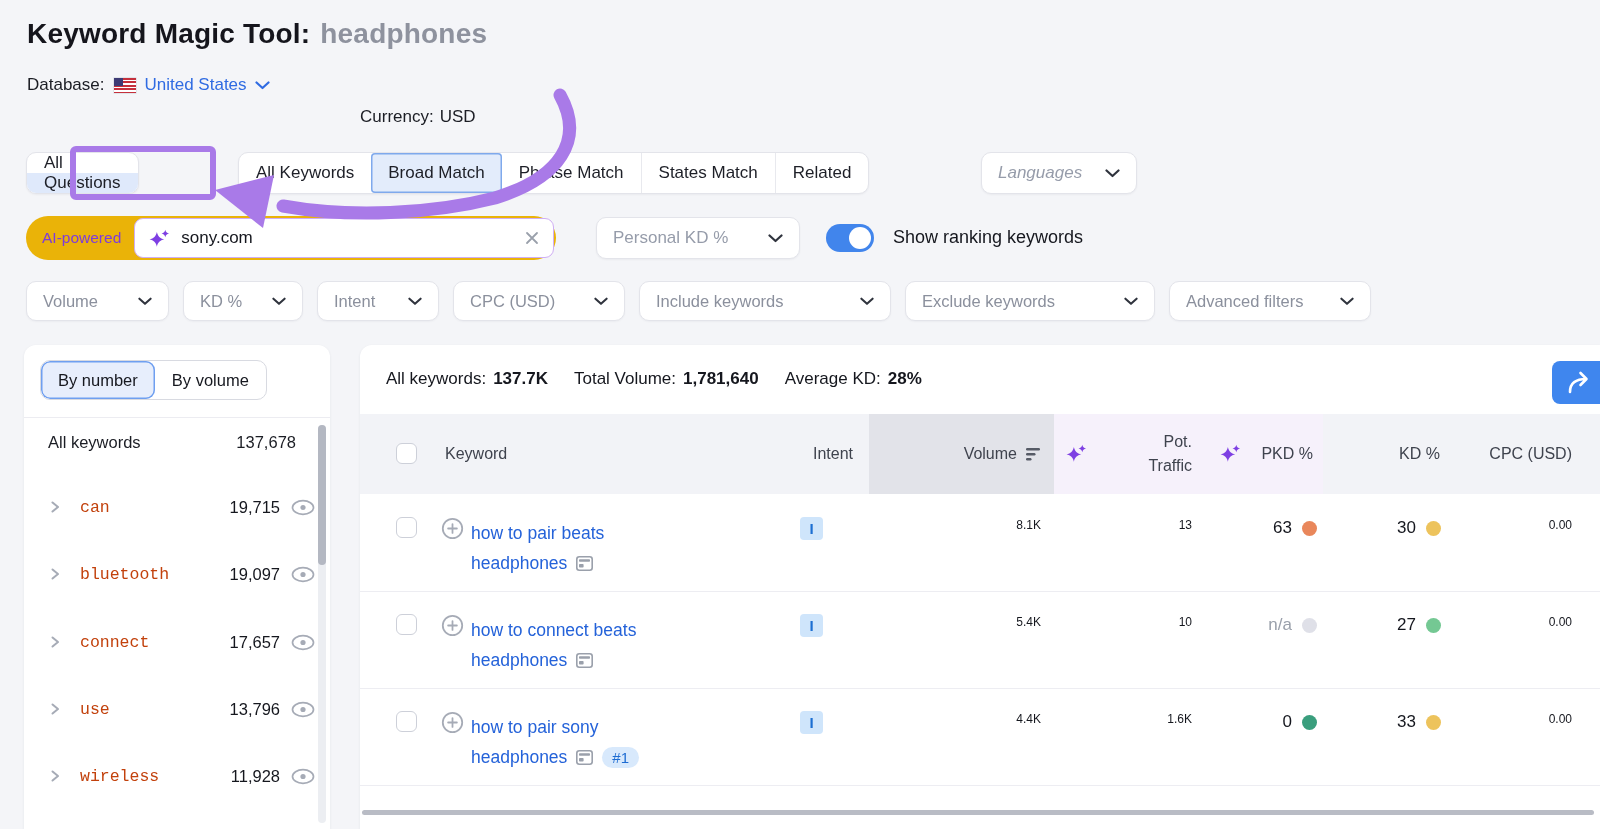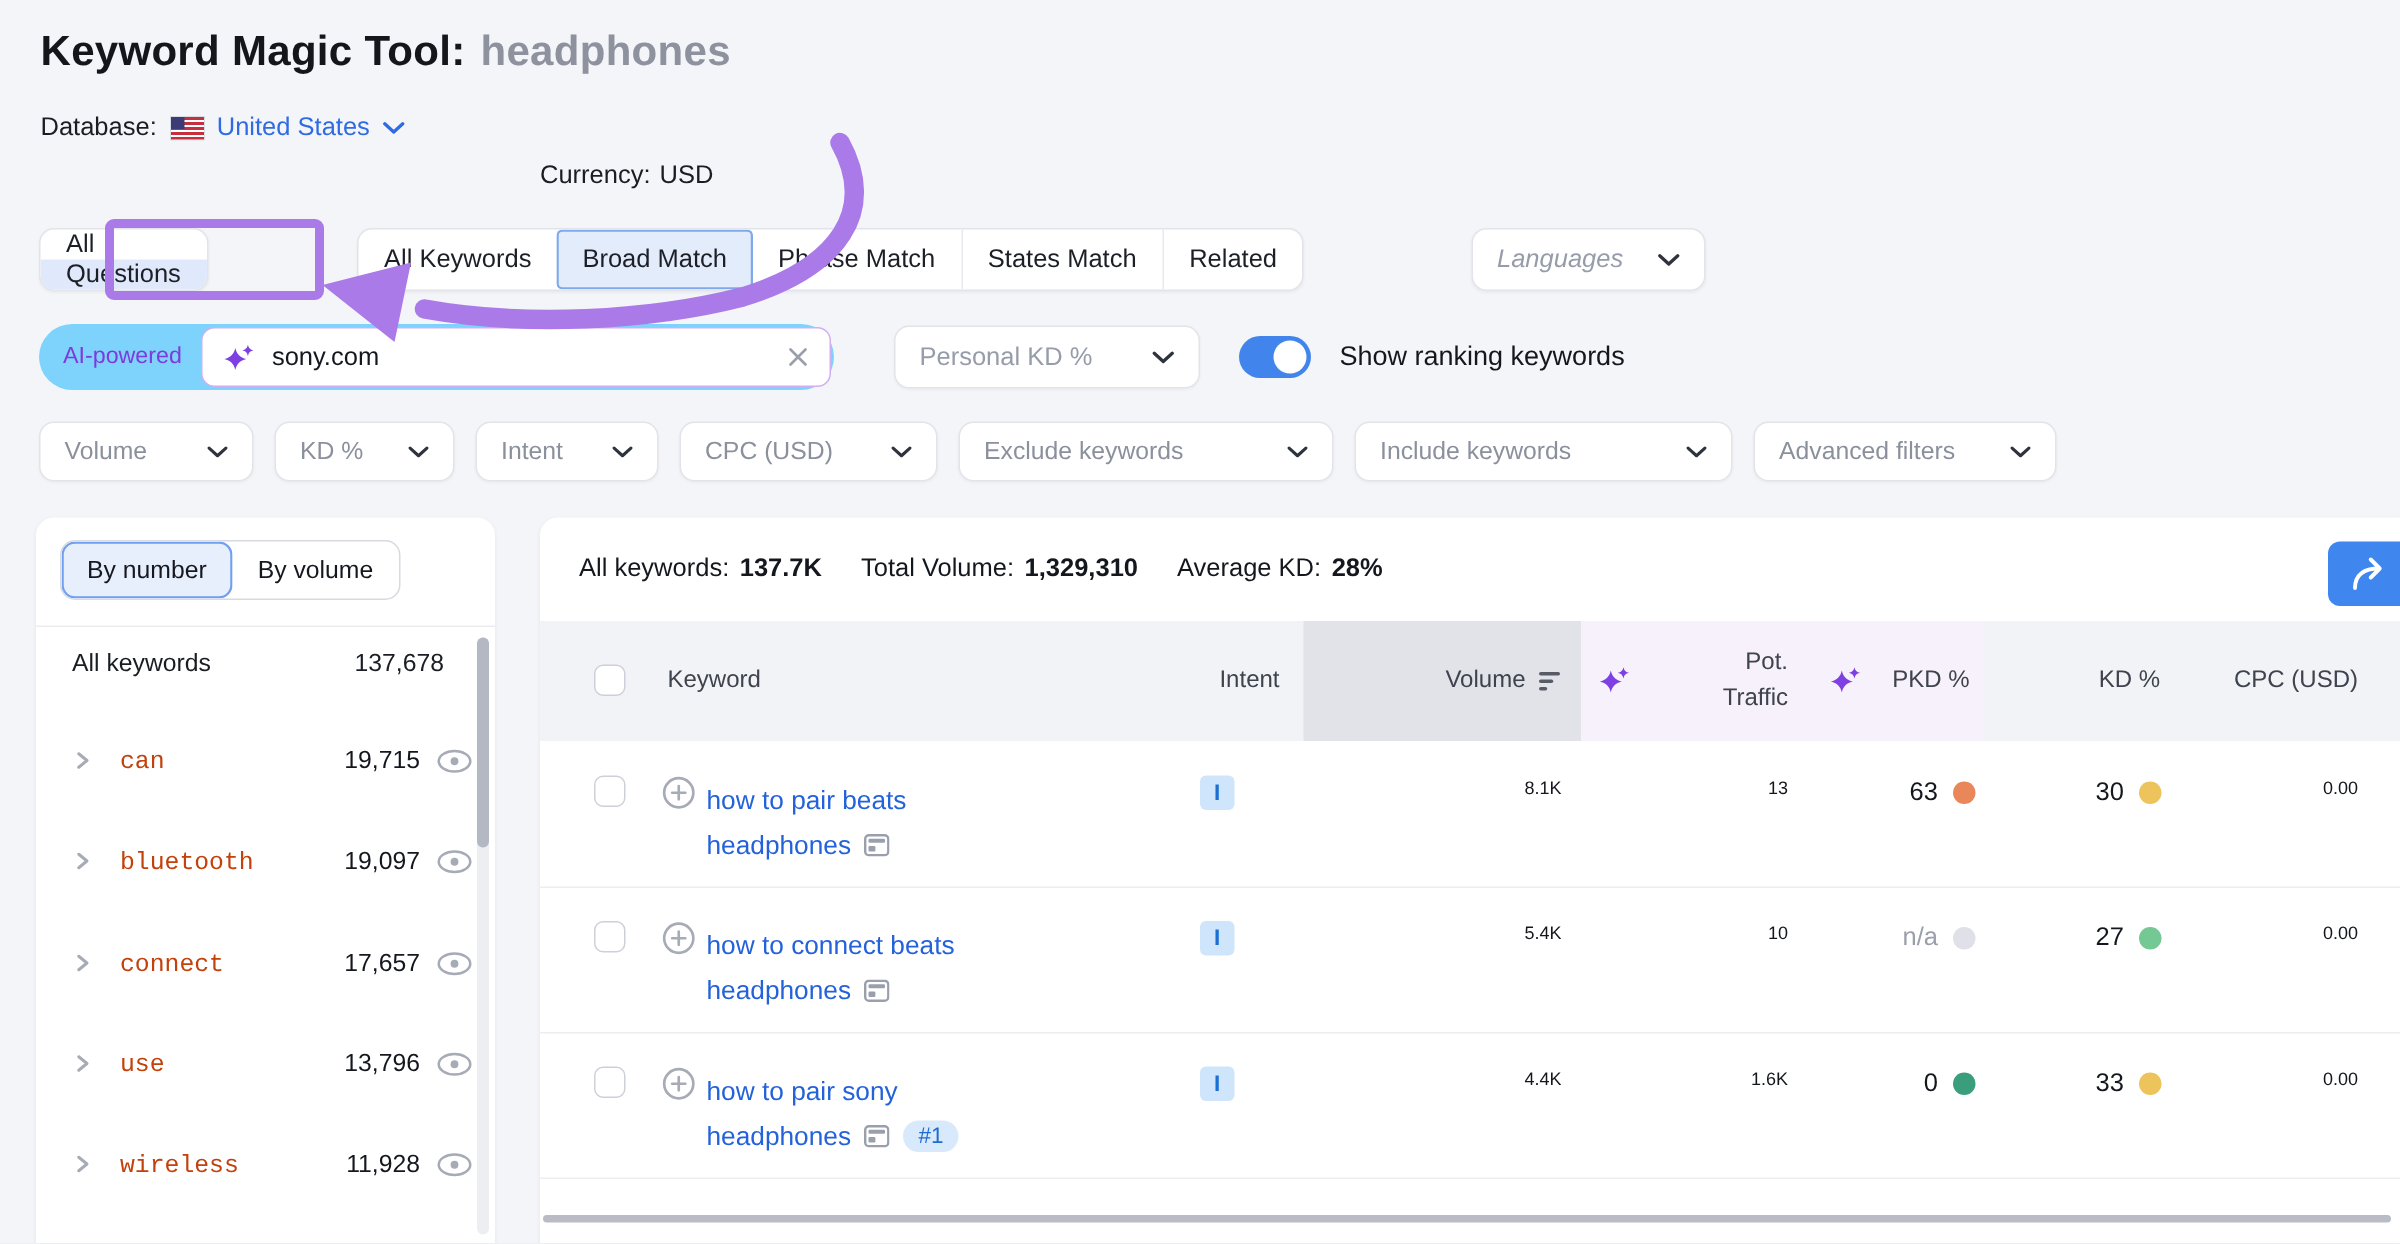--- a/index.html
+++ b/index.html
@@ -24,21 +24,21 @@
   .tab{display:flex;align-items:center;padding:0 17px;font-size:17px;color:#1d1f27;cursor:default;white-space:nowrap;}
   .tab.q-tab{background:#dfe9fb;}
   .tab.selected{background:#e3ecfb;box-shadow:inset 0 0 0 1.5px #7fa9ec;border-radius:4px;}
   .tab.sep{border-left:1px solid #e8e9ee;}
   .q-annotation{position:absolute;left:70px;top:146px;width:146px;height:54px;border:6px solid #a97ae8;
                 border-radius:6px;z-index:6;box-sizing:border-box;}
   .languages-btn{position:absolute;left:981px;top:152px;width:156px;height:42px;background:#fff;border:1px solid #e3e4ea;
                  border-radius:10px;display:flex;align-items:center;justify-content:space-between;padding:0 16px;
                  font-size:17px;color:#969caa;box-sizing:border-box;box-shadow:0 1px 2px rgba(30,35,50,.05);font-style:italic;}
   
-  .ai-pill{position:absolute;left:26px;top:216px;height:44px;background:#7dd3fc;border-radius:22px;
+  .ai-pill{position:absolute;left:26px;top:216px;height:44px;background:#eab308;border-radius:22px;
            display:flex;align-items:center;padding:0 2px 0 16px;}
   .ai-label{font-size:15.5px;color:#7d3bdc;margin-right:13px;}
   .ai-input{width:420px;height:40px;background:#fff;border:1px solid #cfaef4;border-radius:9px;
             display:flex;align-items:center;padding:0 14px;box-sizing:border-box;}
   .ai-input .value{font-size:17px;color:#15171e;margin-left:11px;flex:1;}
   .personal-kd{position:absolute;left:596px;top:217px;width:204px;height:42px;background:#fff;border:1px solid #e3e4ea;
                border-radius:10px;display:flex;align-items:center;justify-content:space-between;padding:0 16px;
                font-size:17px;color:#969caa;box-sizing:border-box;box-shadow:0 1px 2px rgba(30,35,50,.05);}
   .toggle{position:absolute;left:826px;top:224px;width:48px;height:28px;border-radius:14px;background:#4185ec;cursor:pointer;}
   .toggle .knob{position:absolute;right:3px;top:3px;width:22px;height:22px;border-radius:50%;background:#fff;}
@@ -197,28 +197,28 @@
         <svg width="14" height="9" viewBox="0 0 15 9">
           <path d="M1.5 1.5 L7.5 7 L13.5 1.5" stroke="#2f333d" stroke-width="2.2" fill="none" stroke-linecap="round" stroke-linejoin="round"></path>
         </svg>
       </div>
     <div class="filter-btn w4">
         <span>CPC (USD)</span>
         <svg width="14" height="9" viewBox="0 0 15 9">
           <path d="M1.5 1.5 L7.5 7 L13.5 1.5" stroke="#2f333d" stroke-width="2.2" fill="none" stroke-linecap="round" stroke-linejoin="round"></path>
         </svg>
       </div>
+    <div class="filter-btn w5">
+        <span>Include keywords</span>
+        <svg width="14" height="9" viewBox="0 0 15 9">
+          <path d="M1.5 1.5 L7.5 7 L13.5 1.5" stroke="#2f333d" stroke-width="2.2" fill="none" stroke-linecap="round" stroke-linejoin="round"></path>
+        </svg>
+      </div>
     <div class="filter-btn w6">
         <span>Exclude keywords</span>
-        <svg width="14" height="9" viewBox="0 0 15 9">
-          <path d="M1.5 1.5 L7.5 7 L13.5 1.5" stroke="#2f333d" stroke-width="2.2" fill="none" stroke-linecap="round" stroke-linejoin="round"></path>
-        </svg>
-      </div>
-    <div class="filter-btn w5">
-        <span>Include keywords</span>
         <svg width="14" height="9" viewBox="0 0 15 9">
           <path d="M1.5 1.5 L7.5 7 L13.5 1.5" stroke="#2f333d" stroke-width="2.2" fill="none" stroke-linecap="round" stroke-linejoin="round"></path>
         </svg>
       </div>
     <div class="filter-btn w7">
         <span>Advanced filters</span>
         <svg width="14" height="9" viewBox="0 0 15 9">
           <path d="M1.5 1.5 L7.5 7 L13.5 1.5" stroke="#2f333d" stroke-width="2.2" fill="none" stroke-linecap="round" stroke-linejoin="round"></path>
         </svg>
       </div>
@@ -301,21 +301,21 @@
     </div>
 
     <div class="sb-track"></div>
     <div class="sb-thumb"></div>
   </div>
 
   <div class="main">
 
     <div class="summary">
       <span><span>All keywords:</span><b>137.7K</b></span>
-      <span><span>Total Volume:</span><b>1,329,310</b></span>
+      <span><span>Total Volume:</span><b>1,781,640</b></span>
       <span><span>Average KD:</span><b>28%</b></span>
     </div>
 
     <div class="share-btn">
       <svg width="30" height="28" viewBox="0 0 30 28">
           <path d="M5 23 C5 14 11 10 21 10 M15.5 4 L21.5 10 L15.5 16" stroke="#fff" stroke-width="2.6" fill="none" stroke-linecap="round" stroke-linejoin="round"></path>
         </svg>
     </div>
 
     <div class="thead">

